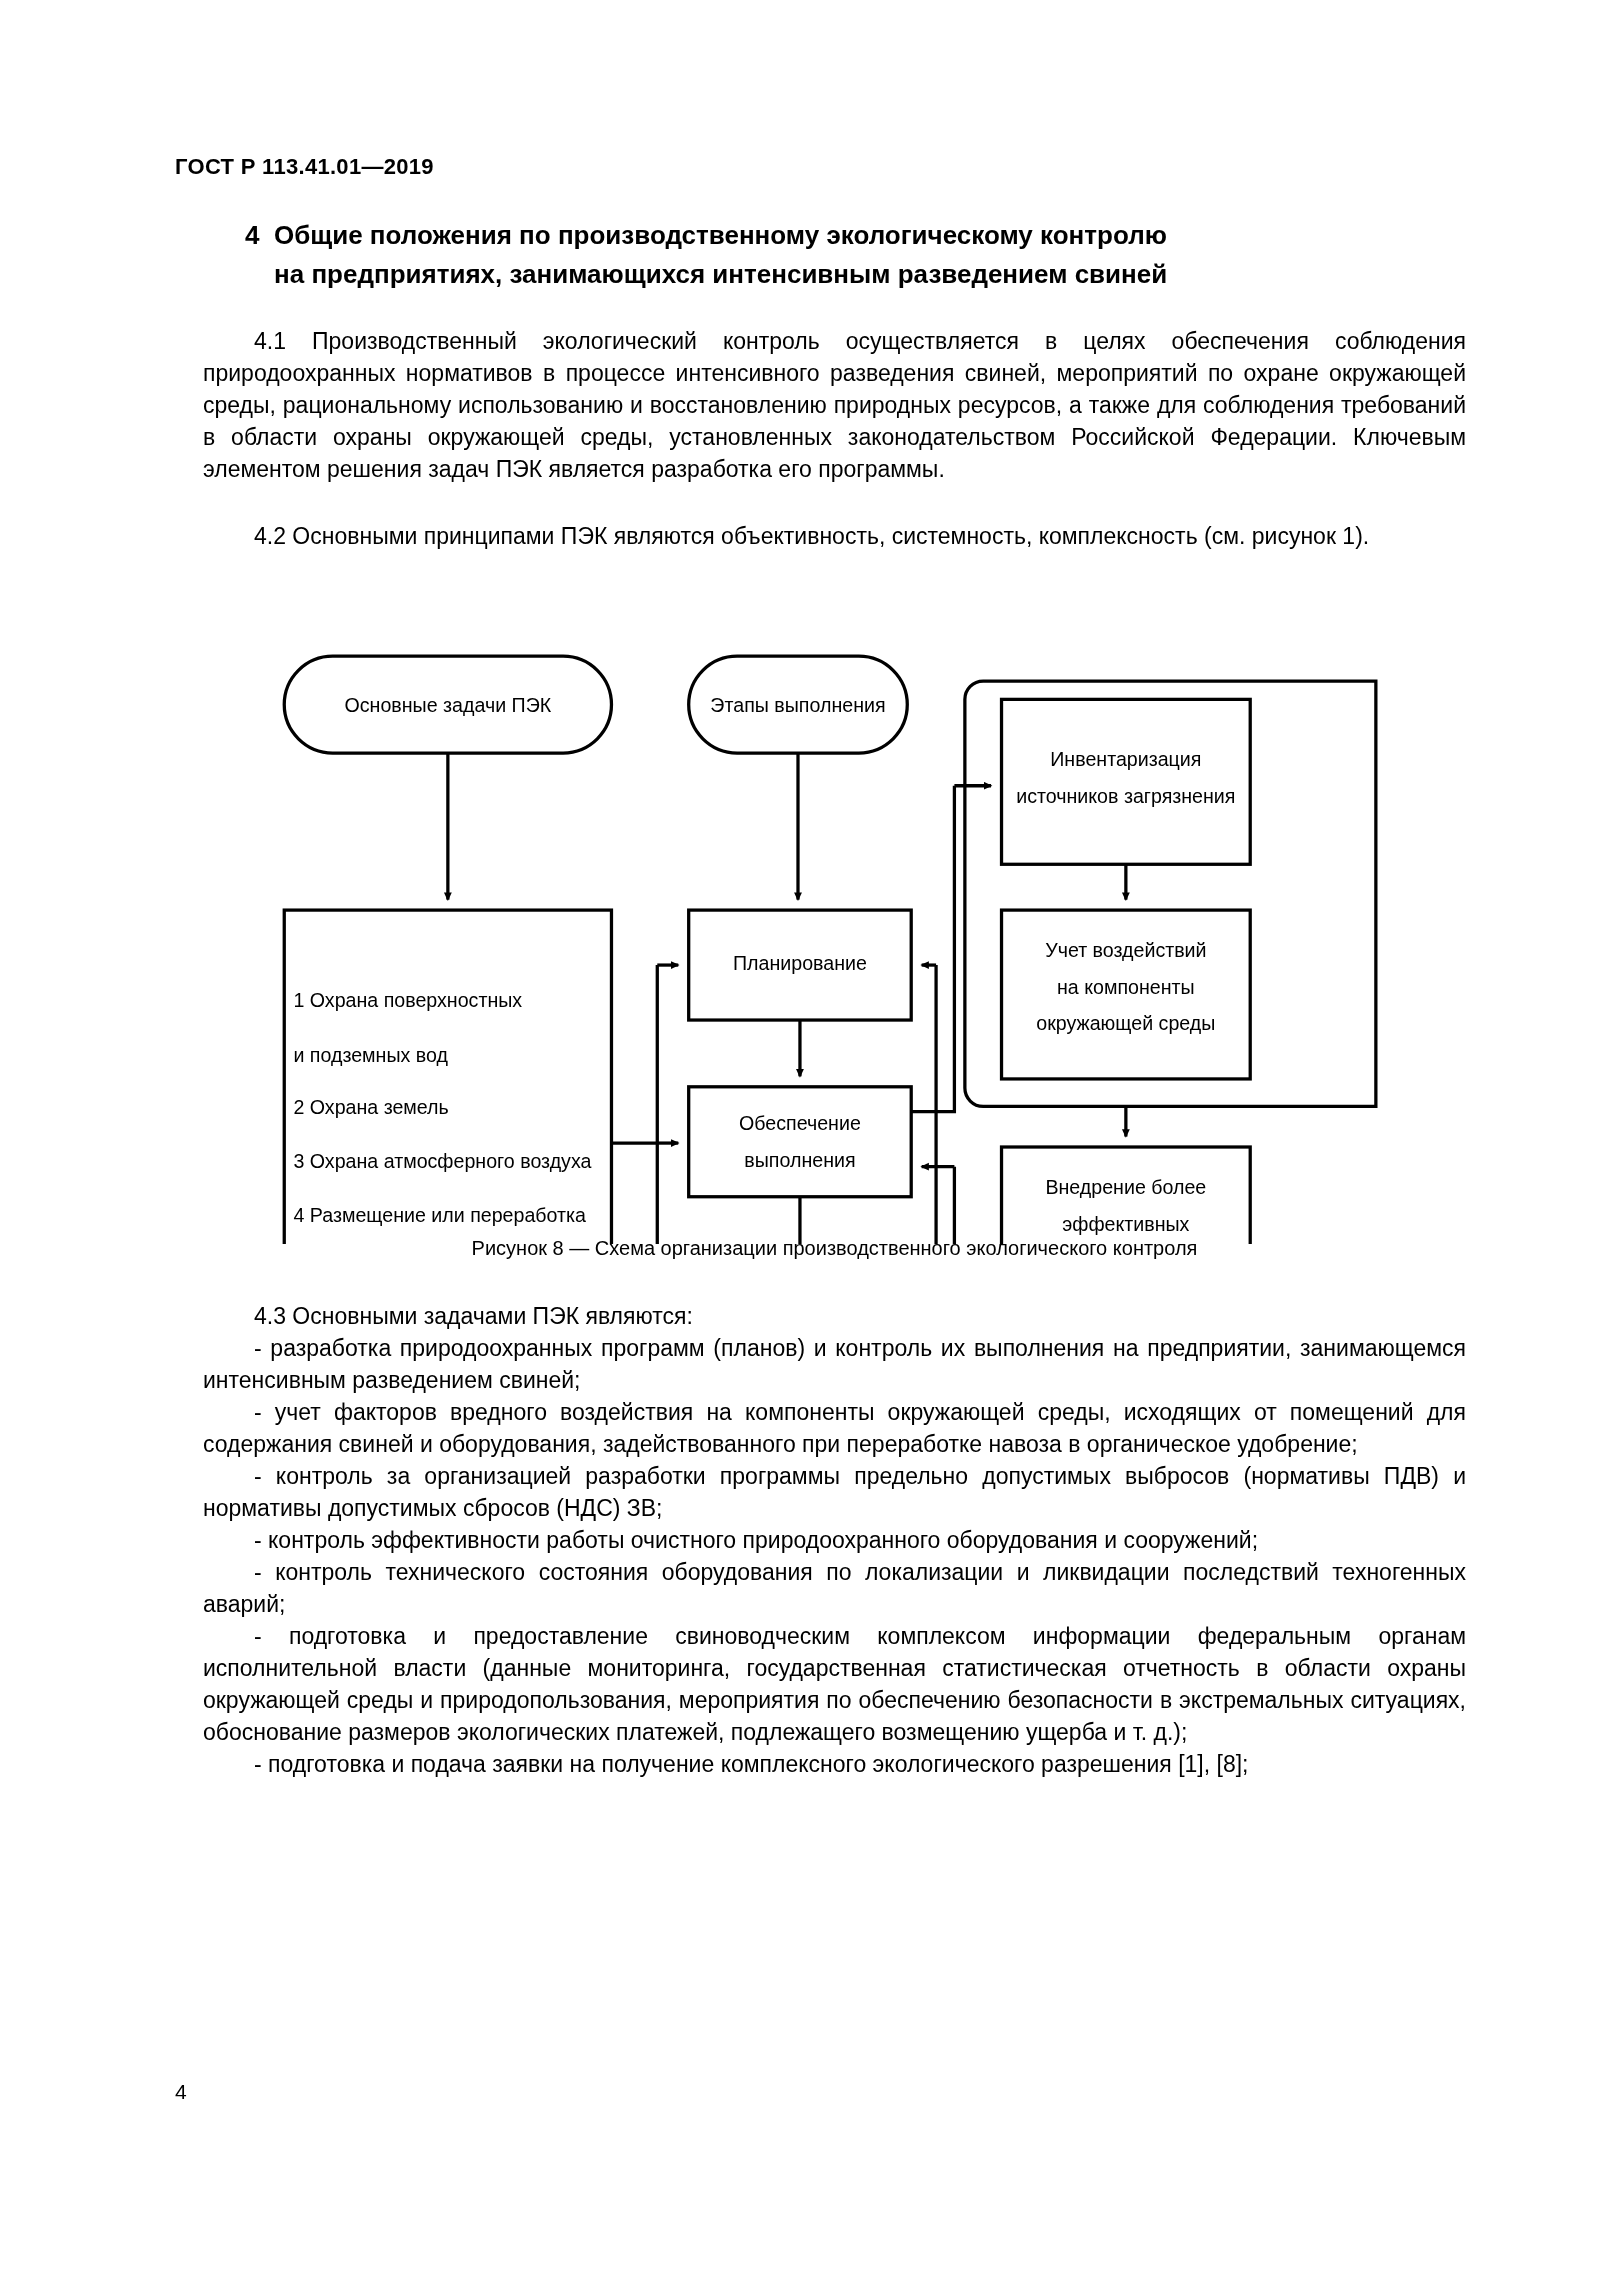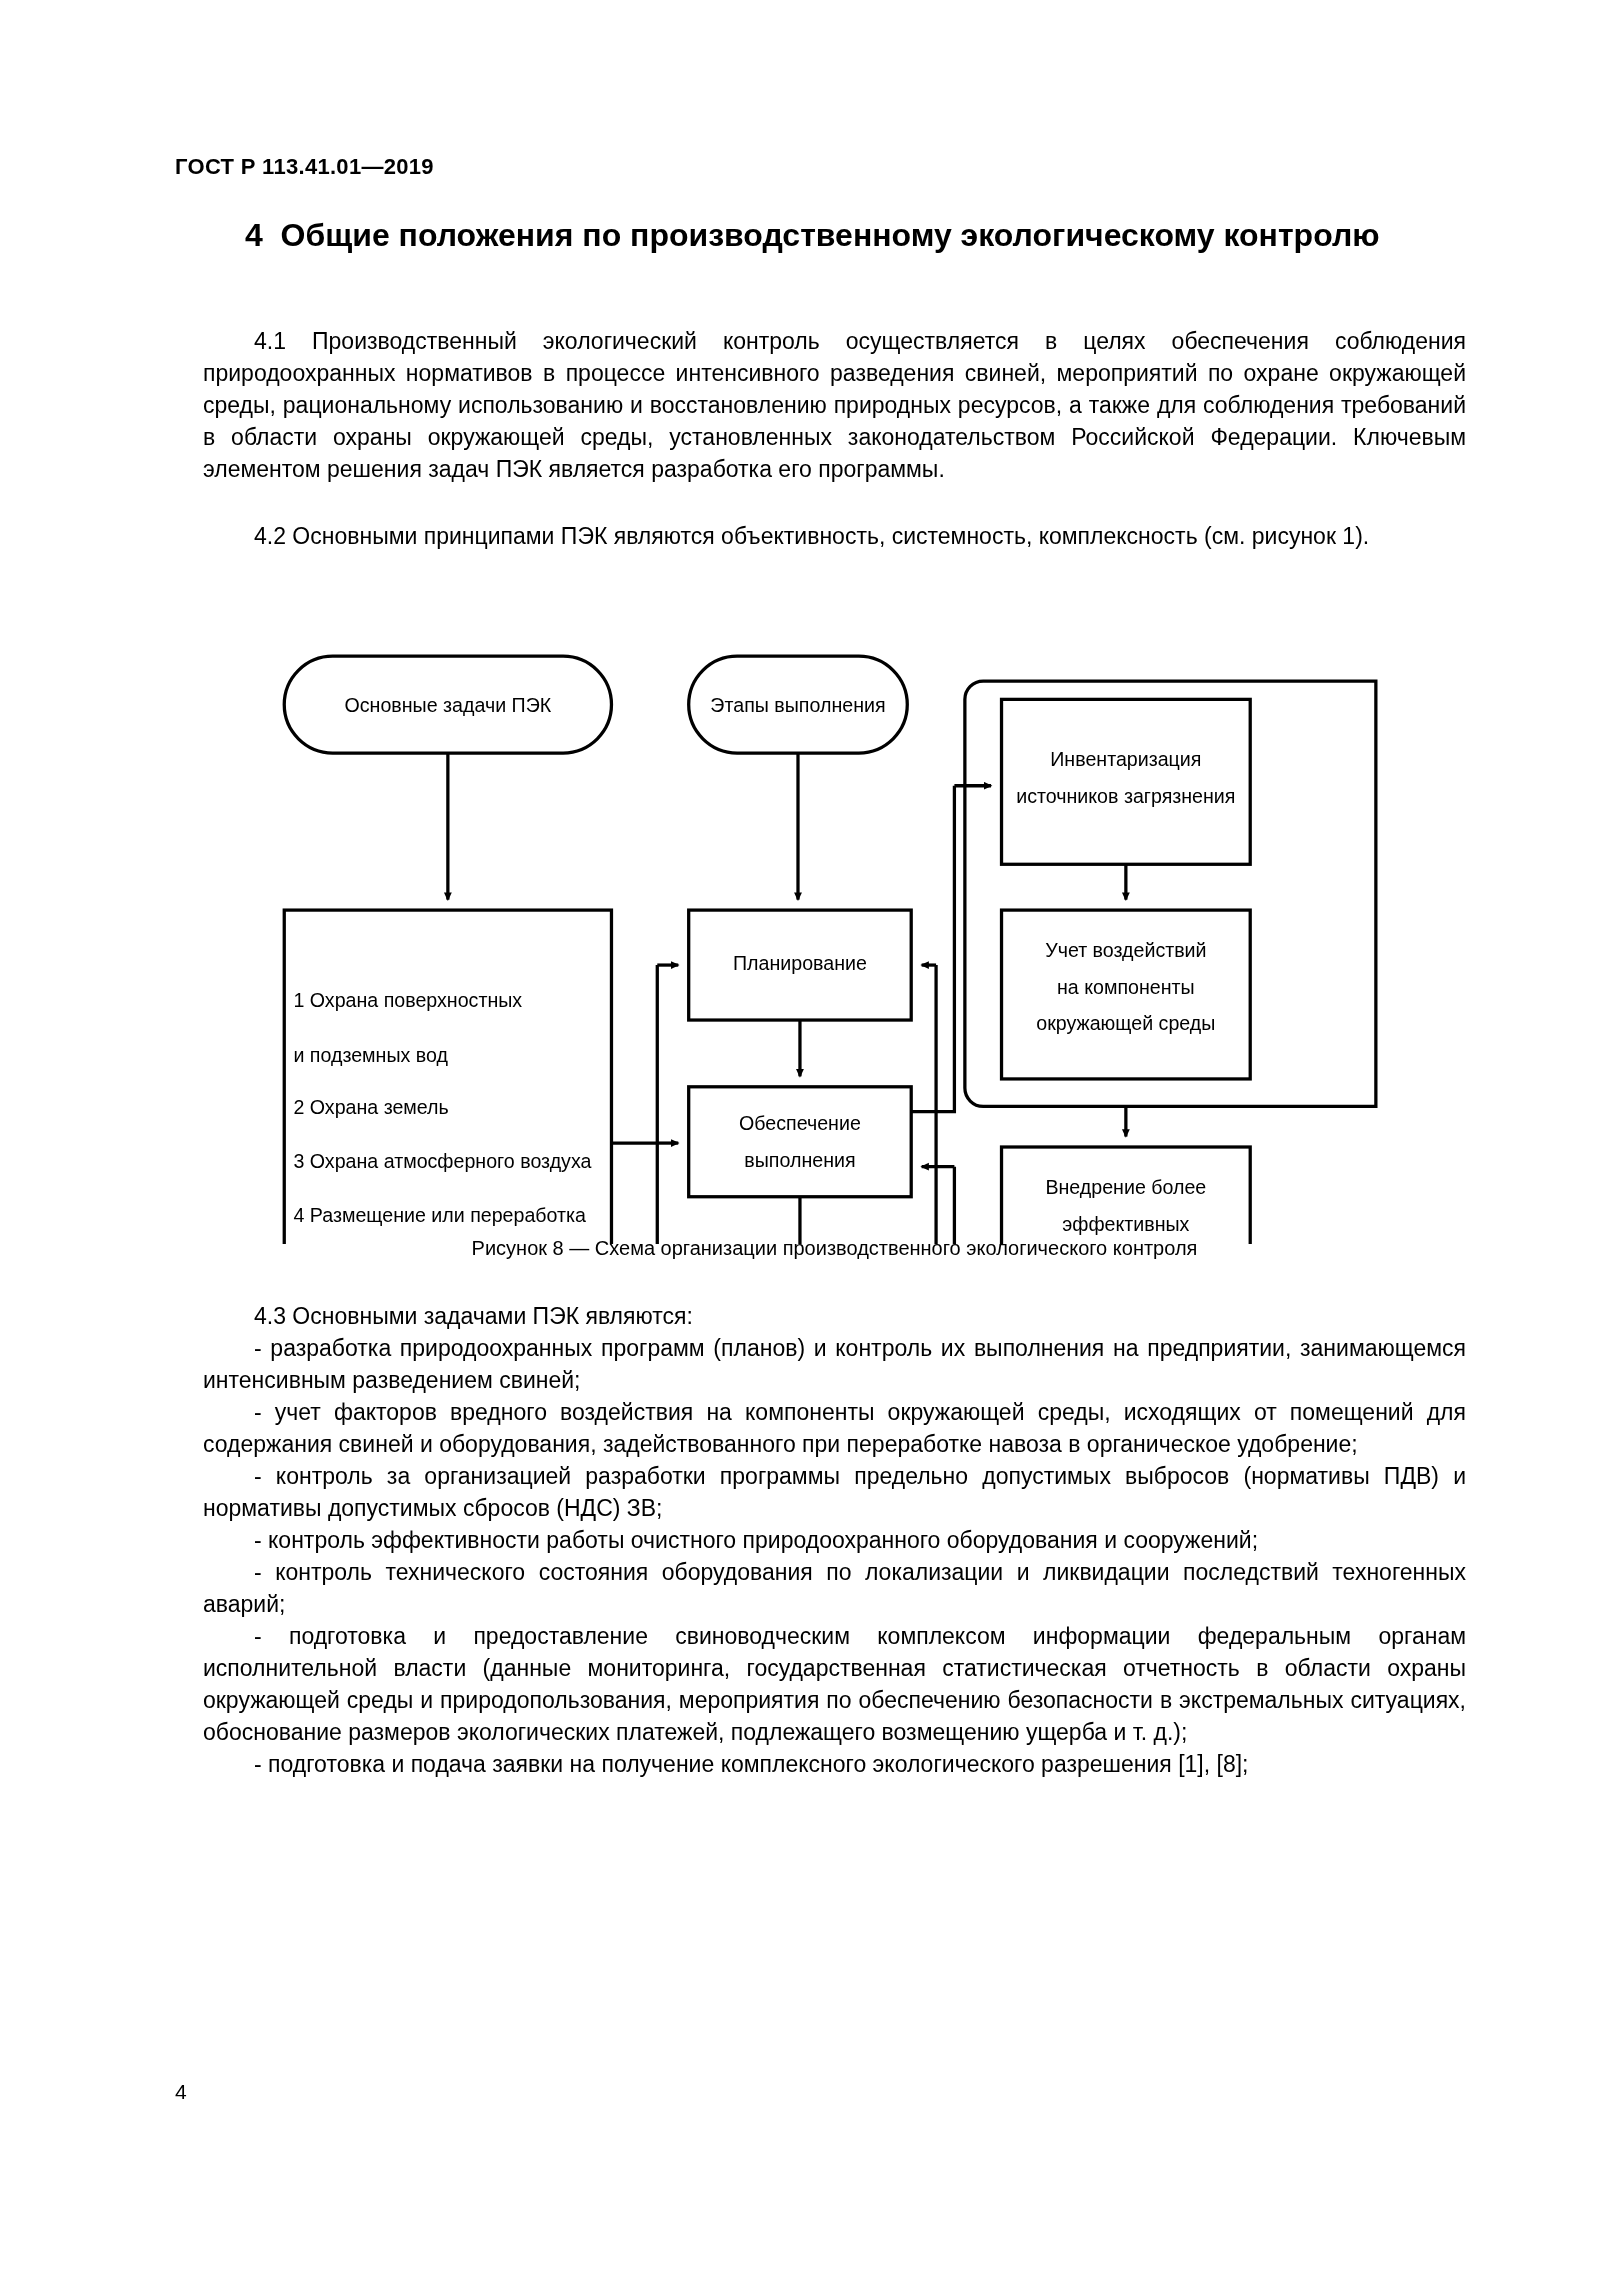--- a/index.html
+++ b/index.html
@@ -28,21 +28,21 @@
     font-weight: bold;
     letter-spacing: 0.3px;
   }
 
   
   .section-title {
     position: absolute;
     left: 245px;
     top: 216px;
     width: 1204px;
-    font-size: 32px;
+    font-size: 26px;
     font-weight: bold;
     line-height: 39px;
   }
   .section-title .t-line {
     display: block;
     white-space: nowrap;
   }
   .section-title .t-line.second {
     padding-left: 29px;
   }
@@ -114,20 +114,21 @@
 </style>
 </head>
 <body>
 
 <div class="page">
 
   <div class="running-head">ГОСТ Р 113.41.01—2019</div>
 
   <div class="section-title">
     <span class="t-line"><span>4</span>&nbsp;&nbsp;<span>Общие положения по производственному экологическому контролю</span></span>
+    <span class="t-line second">на предприятиях, занимающихся интенсивным разведением свиней</span>
   </div>
 
   <div class="body-block" style="top:325px;">
     <p class="ind">4.1 Производственный экологический контроль осуществляется в целях обеспечения соблюдения природоохранных нормативов в процессе интенсивного разведения свиней, мероприятий по охране окружающей среды, рациональному использованию и восстановлению природных ресурсов, а также для соблюдения требований в области охраны окружающей среды, установленных законодательством Российской Федерации. Ключевым элементом решения задач ПЭК является разработка его программы.</p>
   </div>
 
   <div class="body-block" style="top:520px;">
     <p class="ind">4.2 Основными принципами ПЭК являются объективность, системность, комплексность (см. рисунок 1).</p>
   </div>
 

